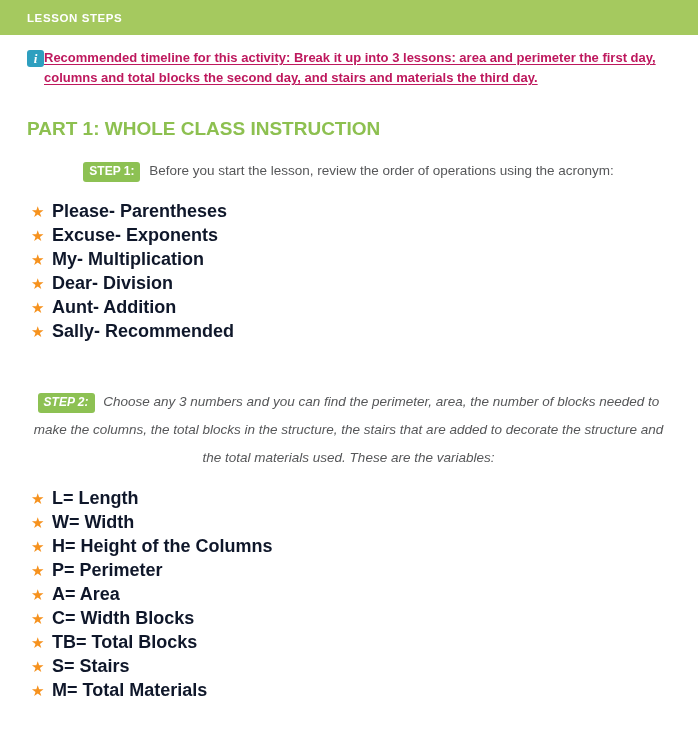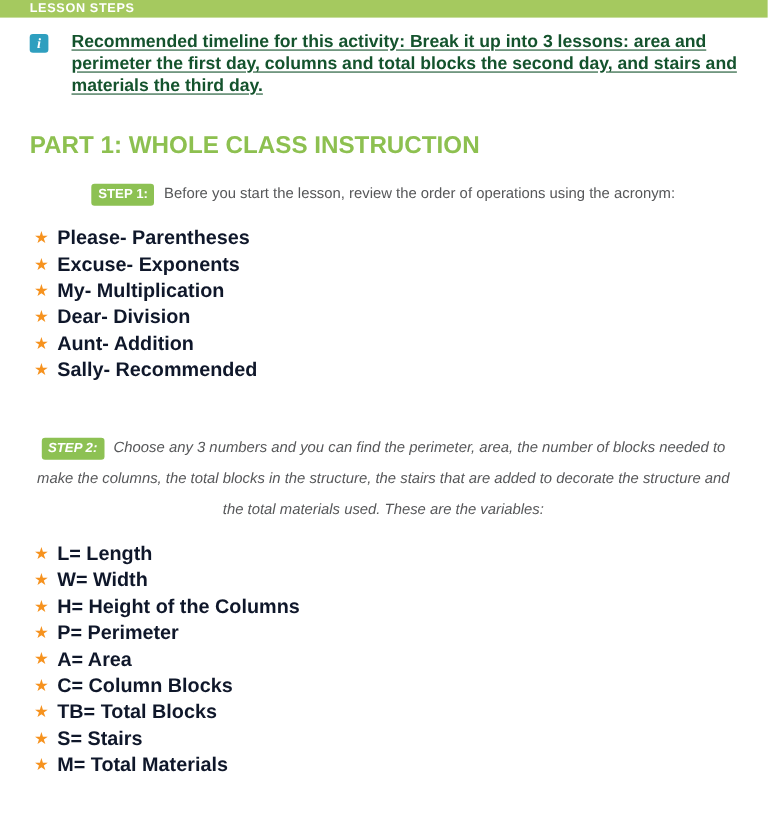--- a/index.html
+++ b/index.html
@@ -7,21 +7,21 @@
   body {
     width: 698px;
     height: 754px;
     font-family: "Liberation Sans", "DejaVu Sans", sans-serif;
     color: #55565a;
     overflow: hidden;
   }
   
   .topbar {
     width: 100%;
-    height: 16px;
+    height: 35px;
     background: #a5c95f;
     display: flex;
     align-items: center;
   }
   .topbar-label {
     padding-left: 27px;
     color: #ffffff;
     font-size: 11.5px;
     font-weight: bold;
     letter-spacing: 0.6px;
@@ -55,32 +55,32 @@
     border-radius: 3px;
     color: #ffffff;
     font-family: "Liberation Serif", "DejaVu Serif", serif;
     font-weight: bold;
     font-style: italic;
     font-size: 13px;
     line-height: 17px;
     text-align: center;
   }
   .notice-text {
-    margin-left: 21px;
-    font-size: 16px;
+    margin-left: 0;
+    font-size: 13px;
     font-weight: bold;
     line-height: 20px;
-    color: #14532d;
+    color: #be185d;
     text-decoration: underline;
     text-underline-offset: 2px;
   }
   
   .part-heading {
     margin-top: 30px;
-    font-size: 22px;
+    font-size: 19px;
     font-weight: 600;
     color: #8dc050;
   }
   
   .step-para {
     margin-top: 17px;
     font-size: 13.5px;
     line-height: 28px;
     color: #565759;
     text-align: center;
@@ -192,21 +192,21 @@
     <li>
         <span class="star-icon">★</span>
         <span class="li-text">P= Perimeter</span>
       </li>
     <li>
         <span class="star-icon">★</span>
         <span class="li-text">A= Area</span>
       </li>
     <li>
         <span class="star-icon">★</span>
-        <span class="li-text">C= Column Blocks</span>
+        <span class="li-text">C= Width Blocks</span>
       </li>
     <li>
         <span class="star-icon">★</span>
         <span class="li-text">TB= Total Blocks</span>
       </li>
     <li>
         <span class="star-icon">★</span>
         <span class="li-text">S= Stairs</span>
       </li>
     <li>

